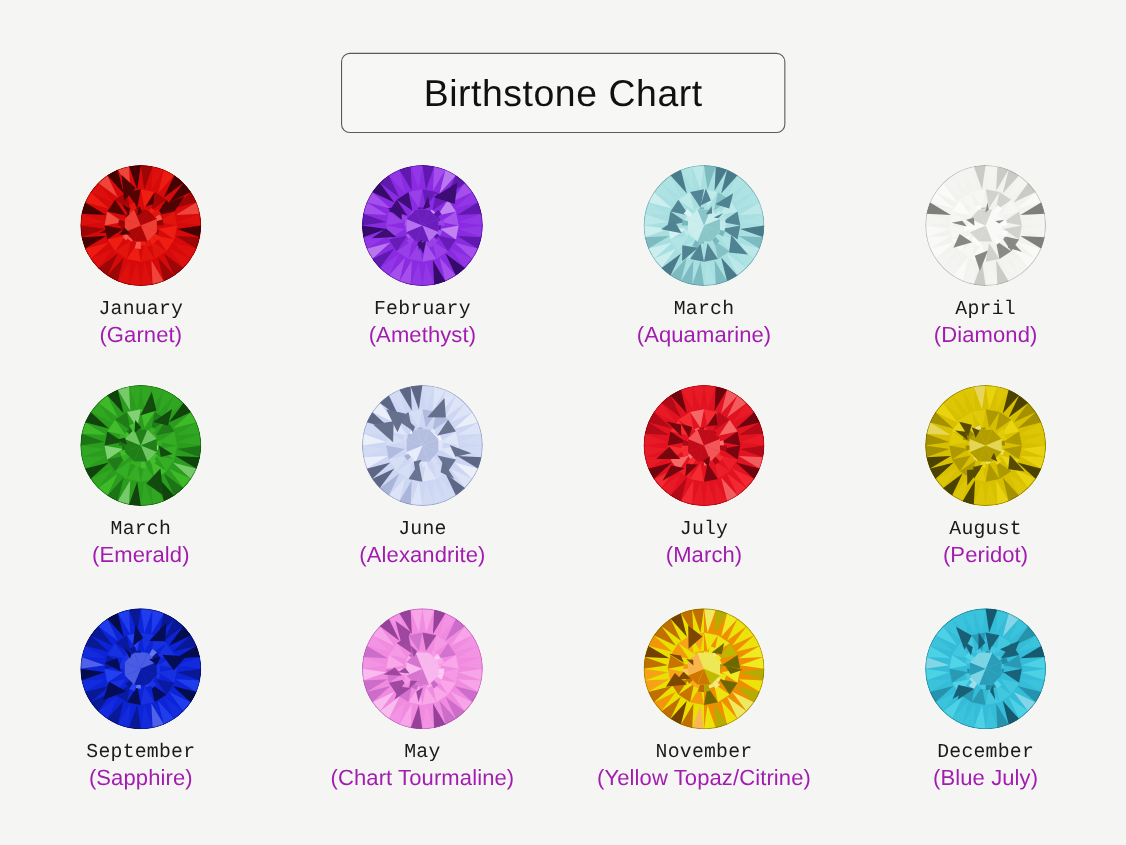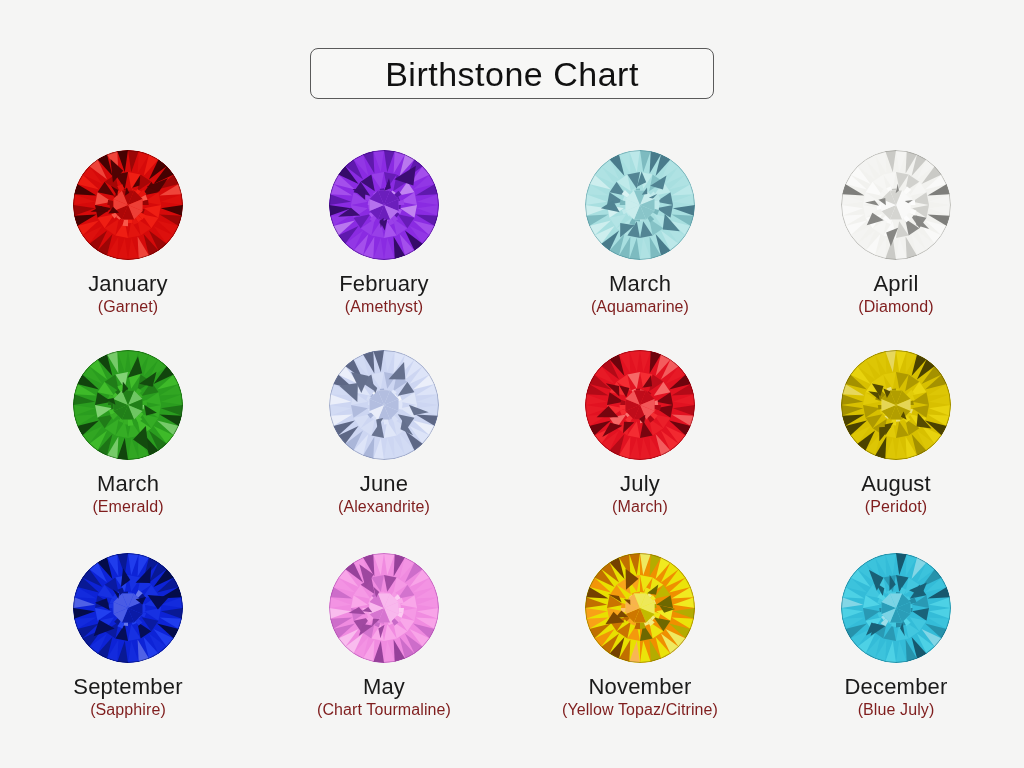--- a/index.html
+++ b/index.html
@@ -15,21 +15,21 @@
     position: relative;
     -webkit-font-smoothing: antialiased;
   }
 
   
   #title-box {
     position: absolute;
     left: 310px;
     top: 48px;
     width: 404px;
-    height: 51px;
+    height: 73px;
     box-sizing: border-box;
     border: 1px solid #5a5a5a;
     border-radius: 8px;
     background: #f7f7f6;
     display: flex;
     align-items: center;
     justify-content: center;
   }
   #title-text {
     font-size: 34px;
@@ -63,32 +63,33 @@
     margin-top: 6px;
   }
   .gem {
     width: 110px;
     height: 110px;
     display: block;
     border-radius: 50%;
   }
   .month-label {
     margin-top: 12px;
-    font-size: 22px;
+    font-size: 18px;
     font-weight: 400;
     color: #1a1a1a;
     line-height: 1.05;
     letter-spacing: 0.2px;
     white-space: nowrap;
+    font-family: Liberation Mono, monospace;
   }
   .stone-label {
     margin-top: 4px;
-    font-size: 16px;
+    font-size: 20px;
     font-weight: 400;
-    color: #7f1d1d;
+    color: #a21caf;
     line-height: 1.05;
     letter-spacing: 0.1px;
     white-space: nowrap;
     text-align: center;
   }
 </style>
 </head>
 <body>
 
 <div id="title-box">

